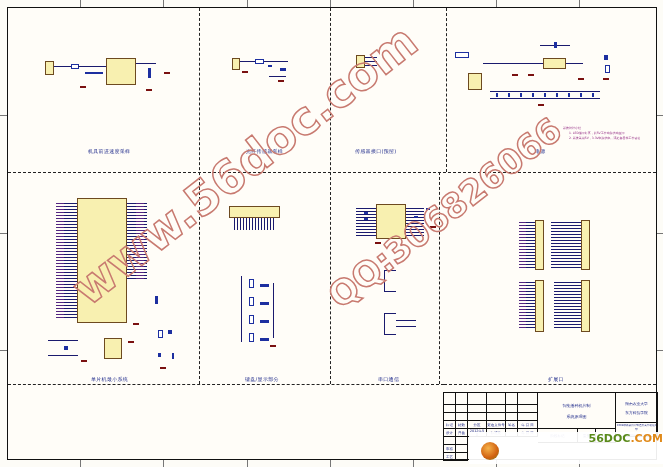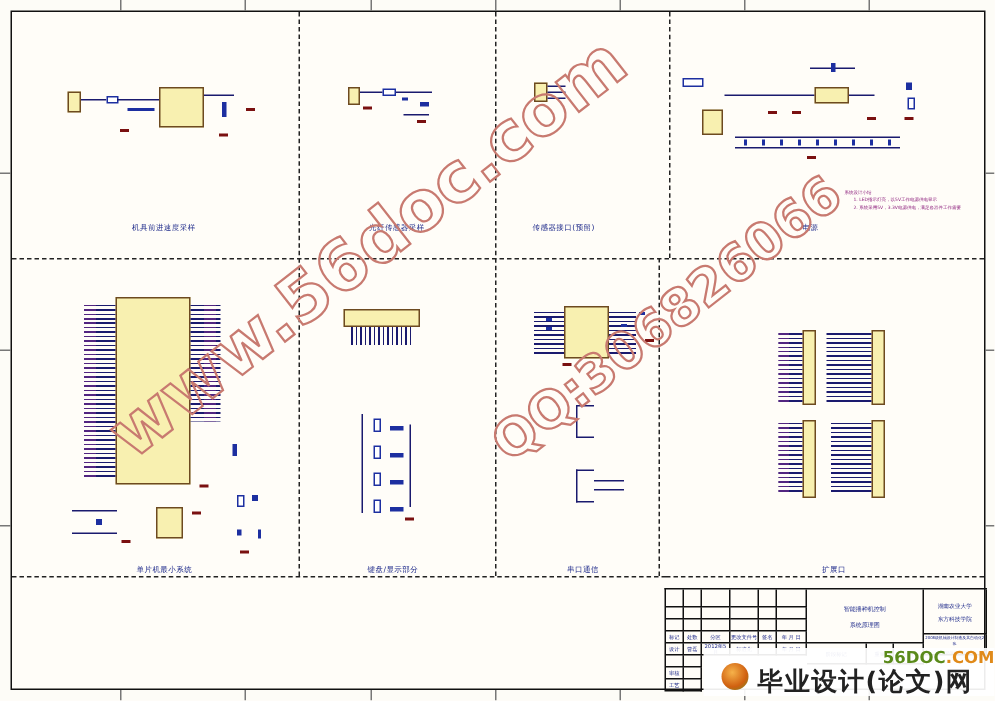--- a/index.html
+++ b/index.html
@@ -263,14 +263,13 @@
     <div style="margin-top:2px;">图纸编号0001</div>
   </div>
 </div>
 
 <div class="wm" style="left:95px;top:262px;font-size:46px;transform:rotate(-38deg);">www.56doc.com</div>
 <div class="wm" style="left:345px;top:276px;font-size:34px;transform:rotate(-38deg);">QQ:306826066</div>
 
 <div class="logo">
   <div class="logo-ball"></div>
   <div class="logo-site"><span>56DOC</span><span style="color:#e08a1a;">.COM</span></div>
-  <div class="logo-main">毕业设计(论文)网</div>
 </div>
 
 </body></html>

